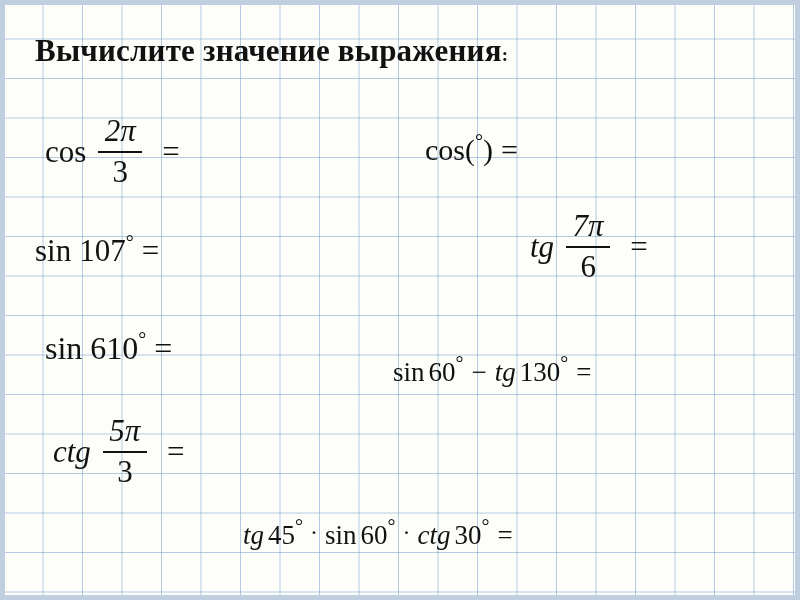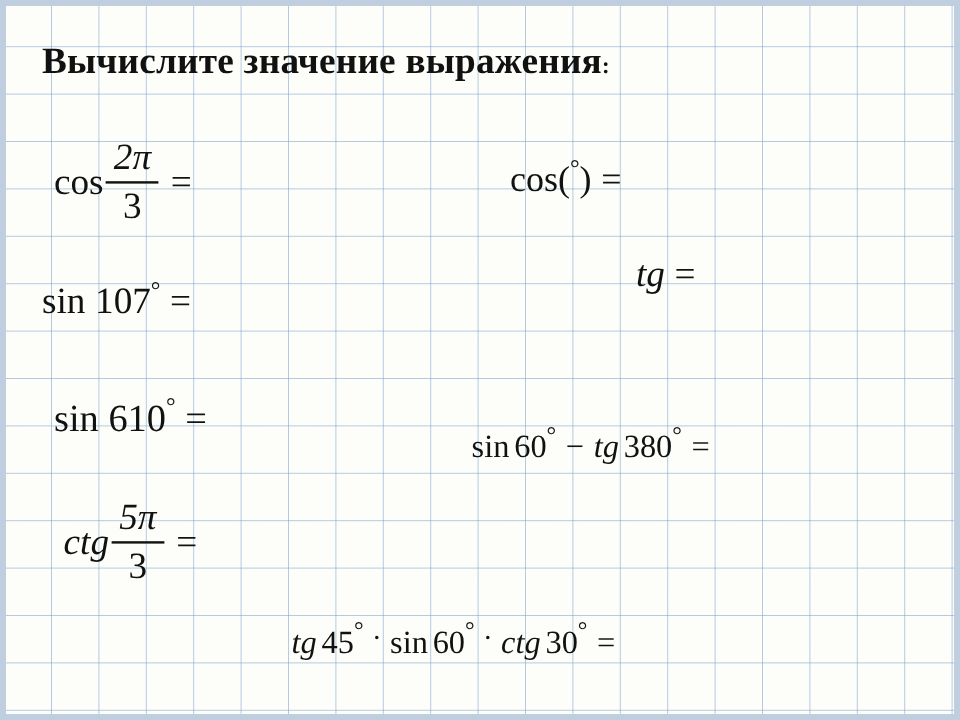--- a/index.html
+++ b/index.html
@@ -65,21 +65,21 @@
   .sp { display: inline-block; width: 8px; }
   .sp-s { display: inline-block; width: 4px; }
 
   
   .frac {
     display: inline-flex;
     flex-direction: column;
     align-items: center;
     justify-content: center;
     vertical-align: middle;
-    margin: 0 2px;
+    margin: 0 12px;
     line-height: 1.05;
   }
   .frac .num,
   .frac .den {
     padding: 0 6px;
     font-size: 31px;
   }
   .frac .num { font-style: italic; }
   .frac .bar {
     width: 100%;
@@ -160,35 +160,40 @@
     <span class="fn">cos</span>
     <span>(</span>
     <span class="deg">°</span>
     <span>)</span>
     <span class="sp"></span>
     <span>=</span>
   </div>
 
   <div class="expr" id="e6">
     <span class="it">tg</span>
+    <span class="frac">
+      <span class="num">7π</span>
+      <span class="bar"></span>
+      <span class="den">6</span>
+    </span>
     <span class="sp"></span>
     <span>=</span>
   </div>
 
   <div class="expr" id="e7">
     <span class="fn">sin</span>
     <span class="sp-s"></span>
     <span>60</span>
     <span class="deg">°</span>
     <span class="sp"></span>
     <span>−</span>
     <span class="sp"></span>
     <span class="it">tg</span>
     <span class="sp-s"></span>
-    <span>380</span>
+    <span>130</span>
     <span class="deg">°</span>
     <span class="sp"></span>
     <span>=</span>
   </div>
 
   <div class="expr" id="e8">
     <span class="it">tg</span>
     <span class="sp-s"></span>
     <span>45</span>
     <span class="deg">°</span>

